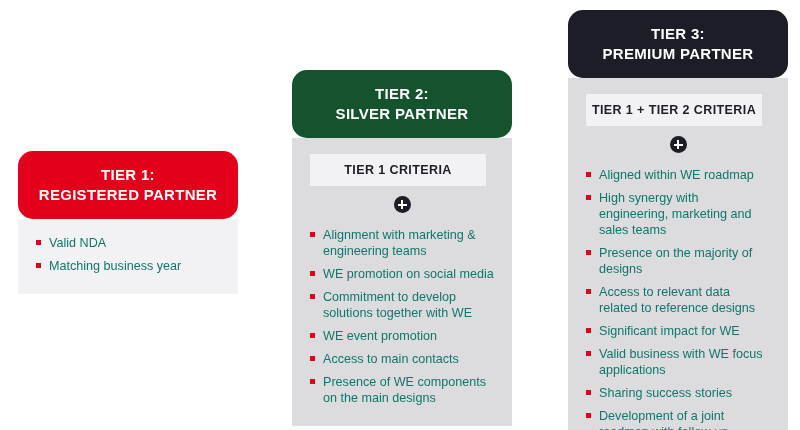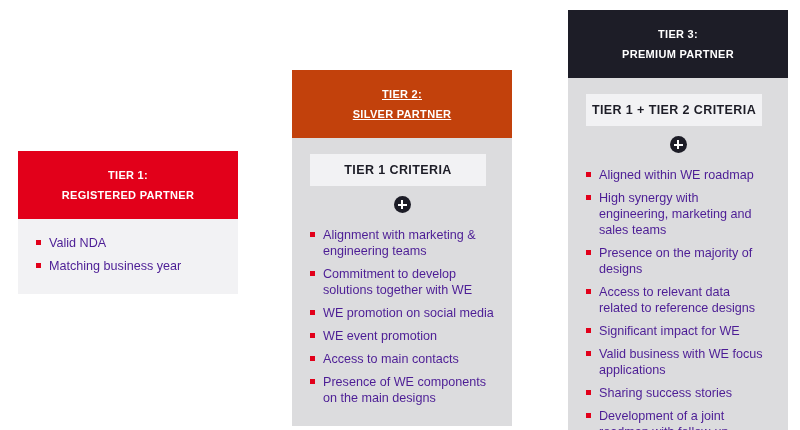--- a/index.html
+++ b/index.html
@@ -21,31 +21,32 @@
   }
 
   #tier1-column { left: 18px; top: 151px; }
   #tier2-column { left: 292px; top: 70px; }
   #tier3-column { left: 568px; top: 10px; }
 
   .tier-header {
     color: #ffffff;
     text-align: center;
     font-weight: bold;
-    font-size: 11px;
+    font-size: 15px;
     line-height: 20px;
     padding: 14px 6px 14px 6px;
     letter-spacing: 0.3px;
+    border-radius: 15px;
   }
   .tier-header .line2 {
     display: block;
   }
 
   #tier1-header { background: #e2001a; }
-  #tier2-header { background: #c2410c; text-decoration: underline; }
+  #tier2-header { background: #14532d; }
   #tier3-header { background: #1d1d27; }
 
   .tier-body {
     background: #f2f2f4;
     padding: 16px 18px 20px 18px;
     box-sizing: border-box;
   }
   #tier2-body, #tier3-body {
     background: #dcdcde;
   }
@@ -90,21 +91,21 @@
     list-style: none;
     margin: 0;
     padding: 0;
   }
   ul.bullets li {
     position: relative;
     padding-left: 13px;
     margin-bottom: 7px;
     font-size: 12.6px;
     line-height: 16px;
-    color: #4c1d95;
+    color: #0f766e;
   }
   ul.bullets li::before {
     content: "";
     position: absolute;
     left: 0;
     top: 5px;
     width: 5px;
     height: 5px;
     background: #e2001a;
   }
@@ -133,22 +134,22 @@
     <span>TIER 2:</span>
     <span class="line2">SILVER PARTNER</span>
   </div>
   <div class="tier-body" id="tier2-body">
     <div class="criteria-box">TIER 1 CRITERIA</div>
     <div class="plus-wrap">
       <span class="plus-circle"></span>
     </div>
     <ul class="bullets">
       <li>Alignment with marketing &amp; engineering teams</li>
+      <li>WE promotion on social media</li>
       <li>Commitment to develop solutions together with WE</li>
-      <li>WE promotion on social media</li>
       <li>WE event promotion</li>
       <li>Access to main contacts</li>
       <li>Presence of WE components on the main designs</li>
     </ul>
   </div>
 </div>
 
 <div class="tier-column" id="tier3-column">
   <div class="tier-header" id="tier3-header">
     <span>TIER 3:</span>

